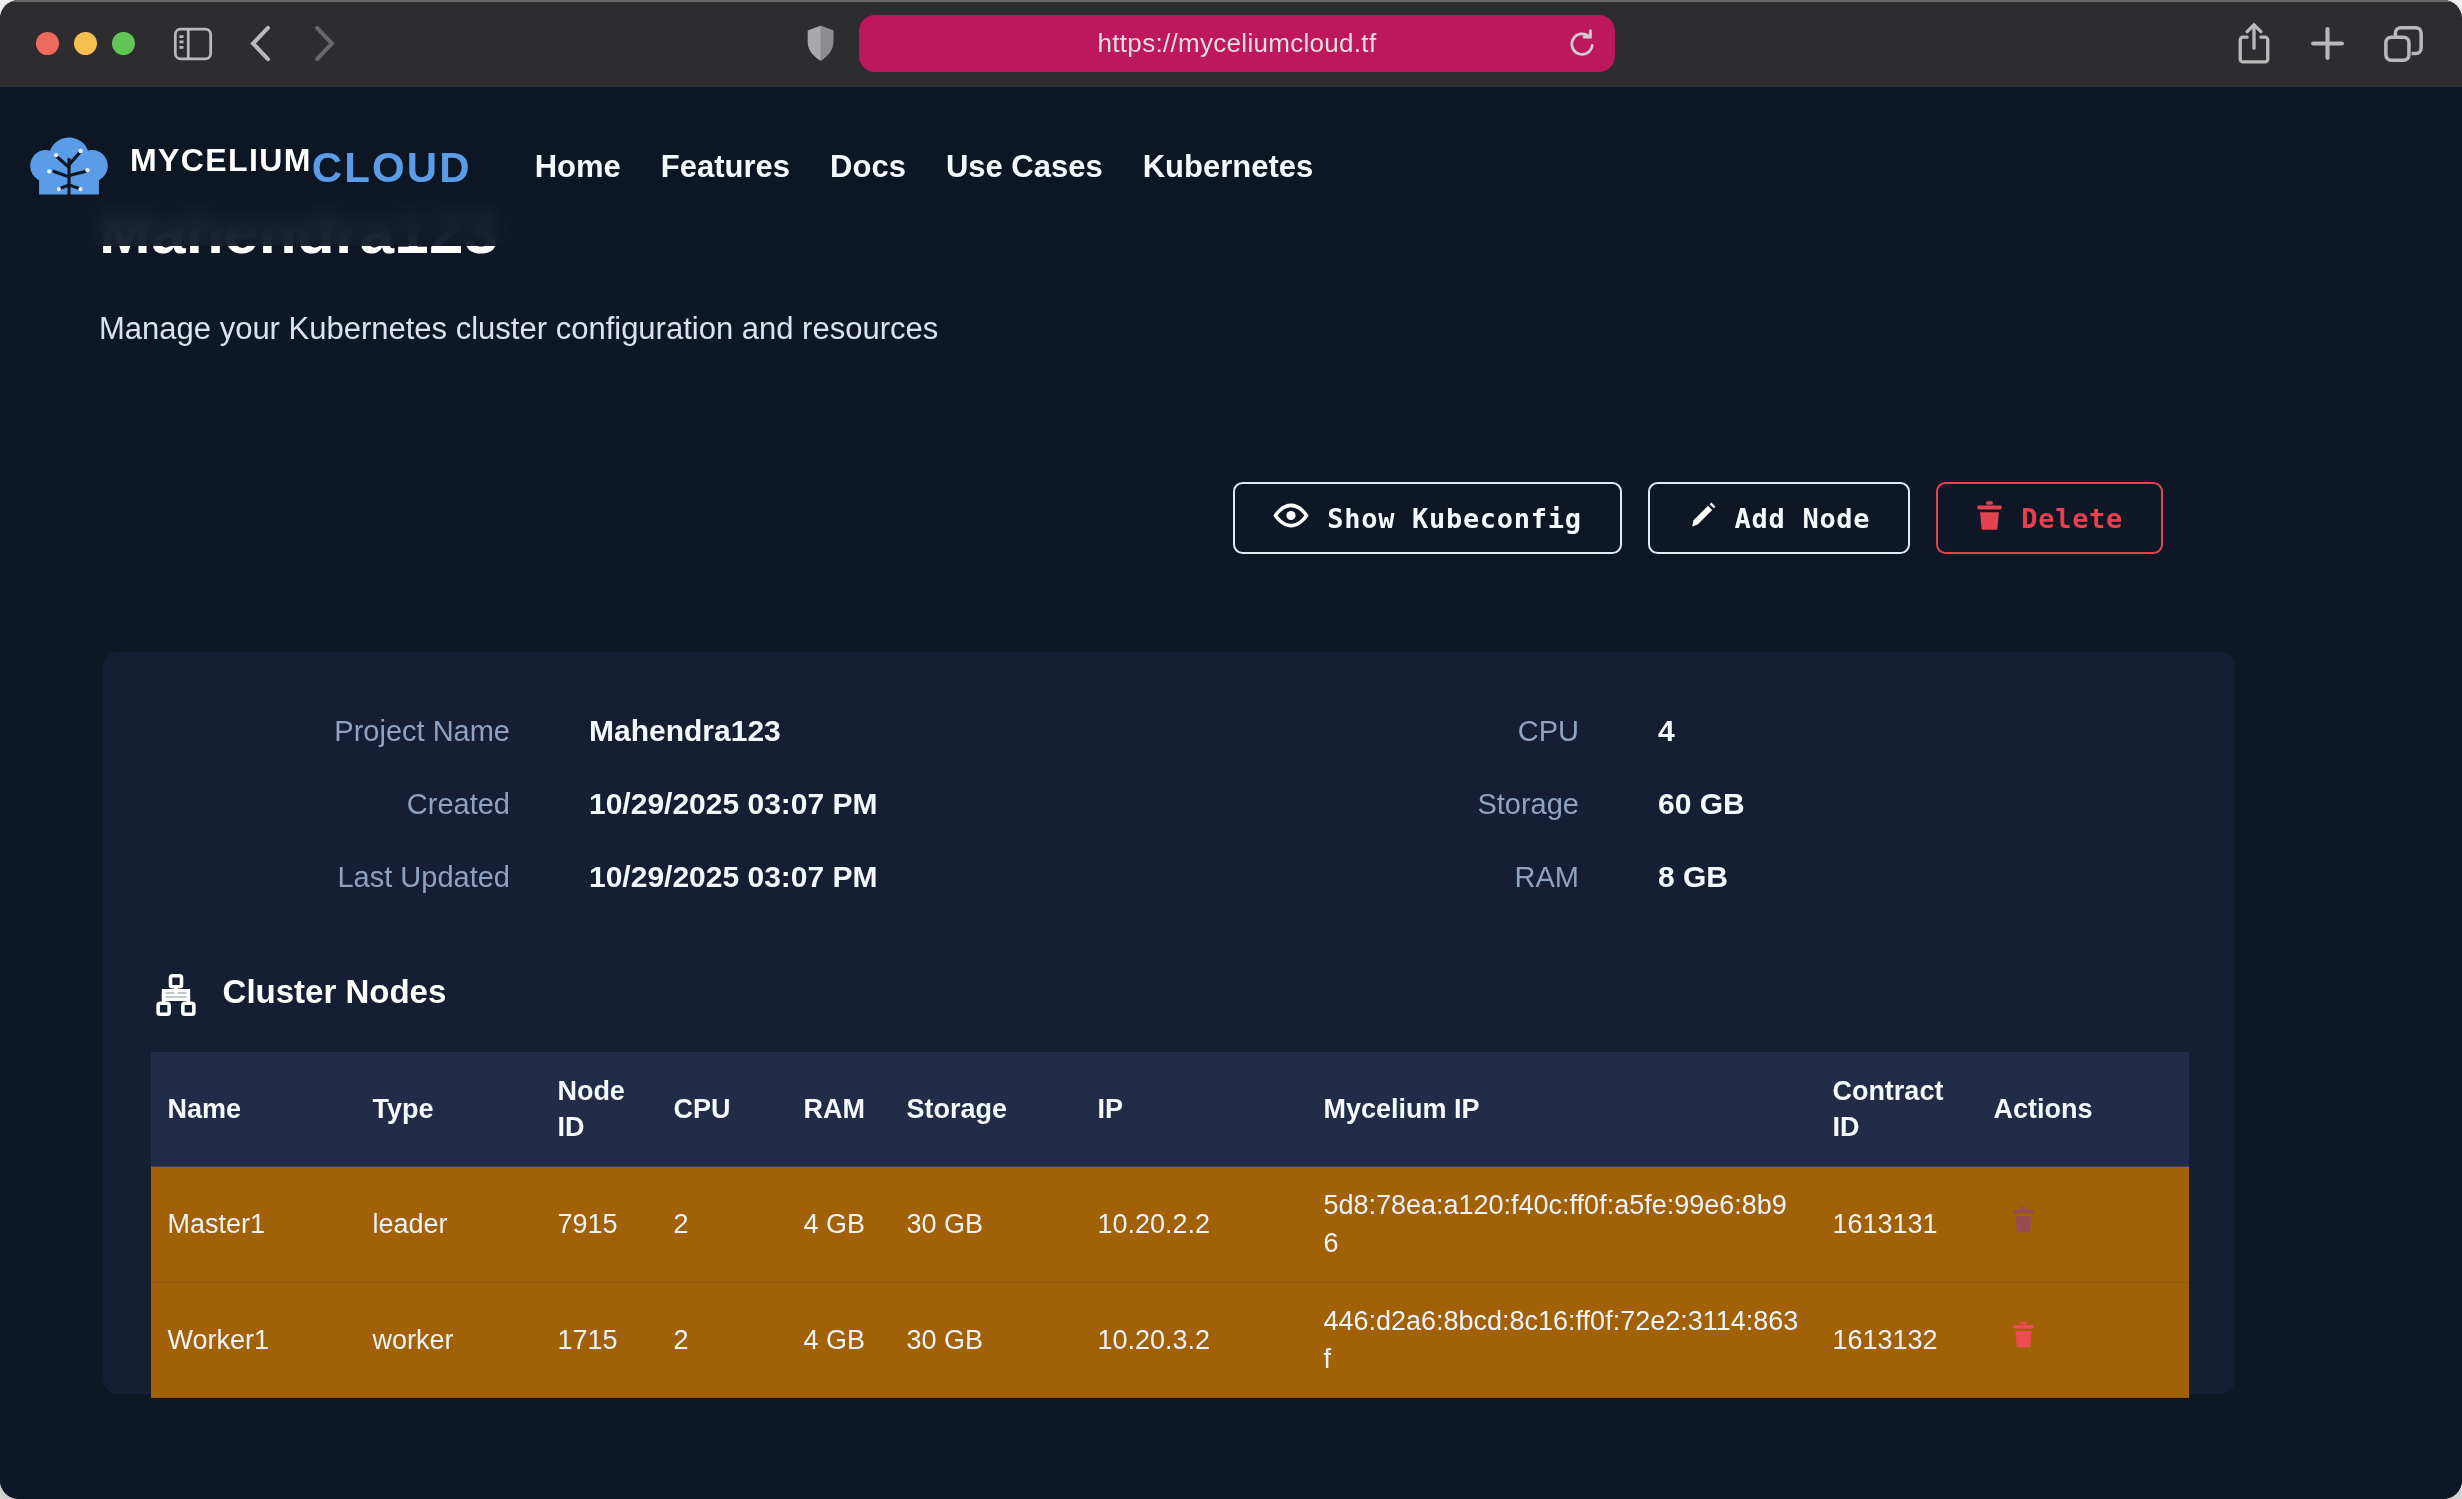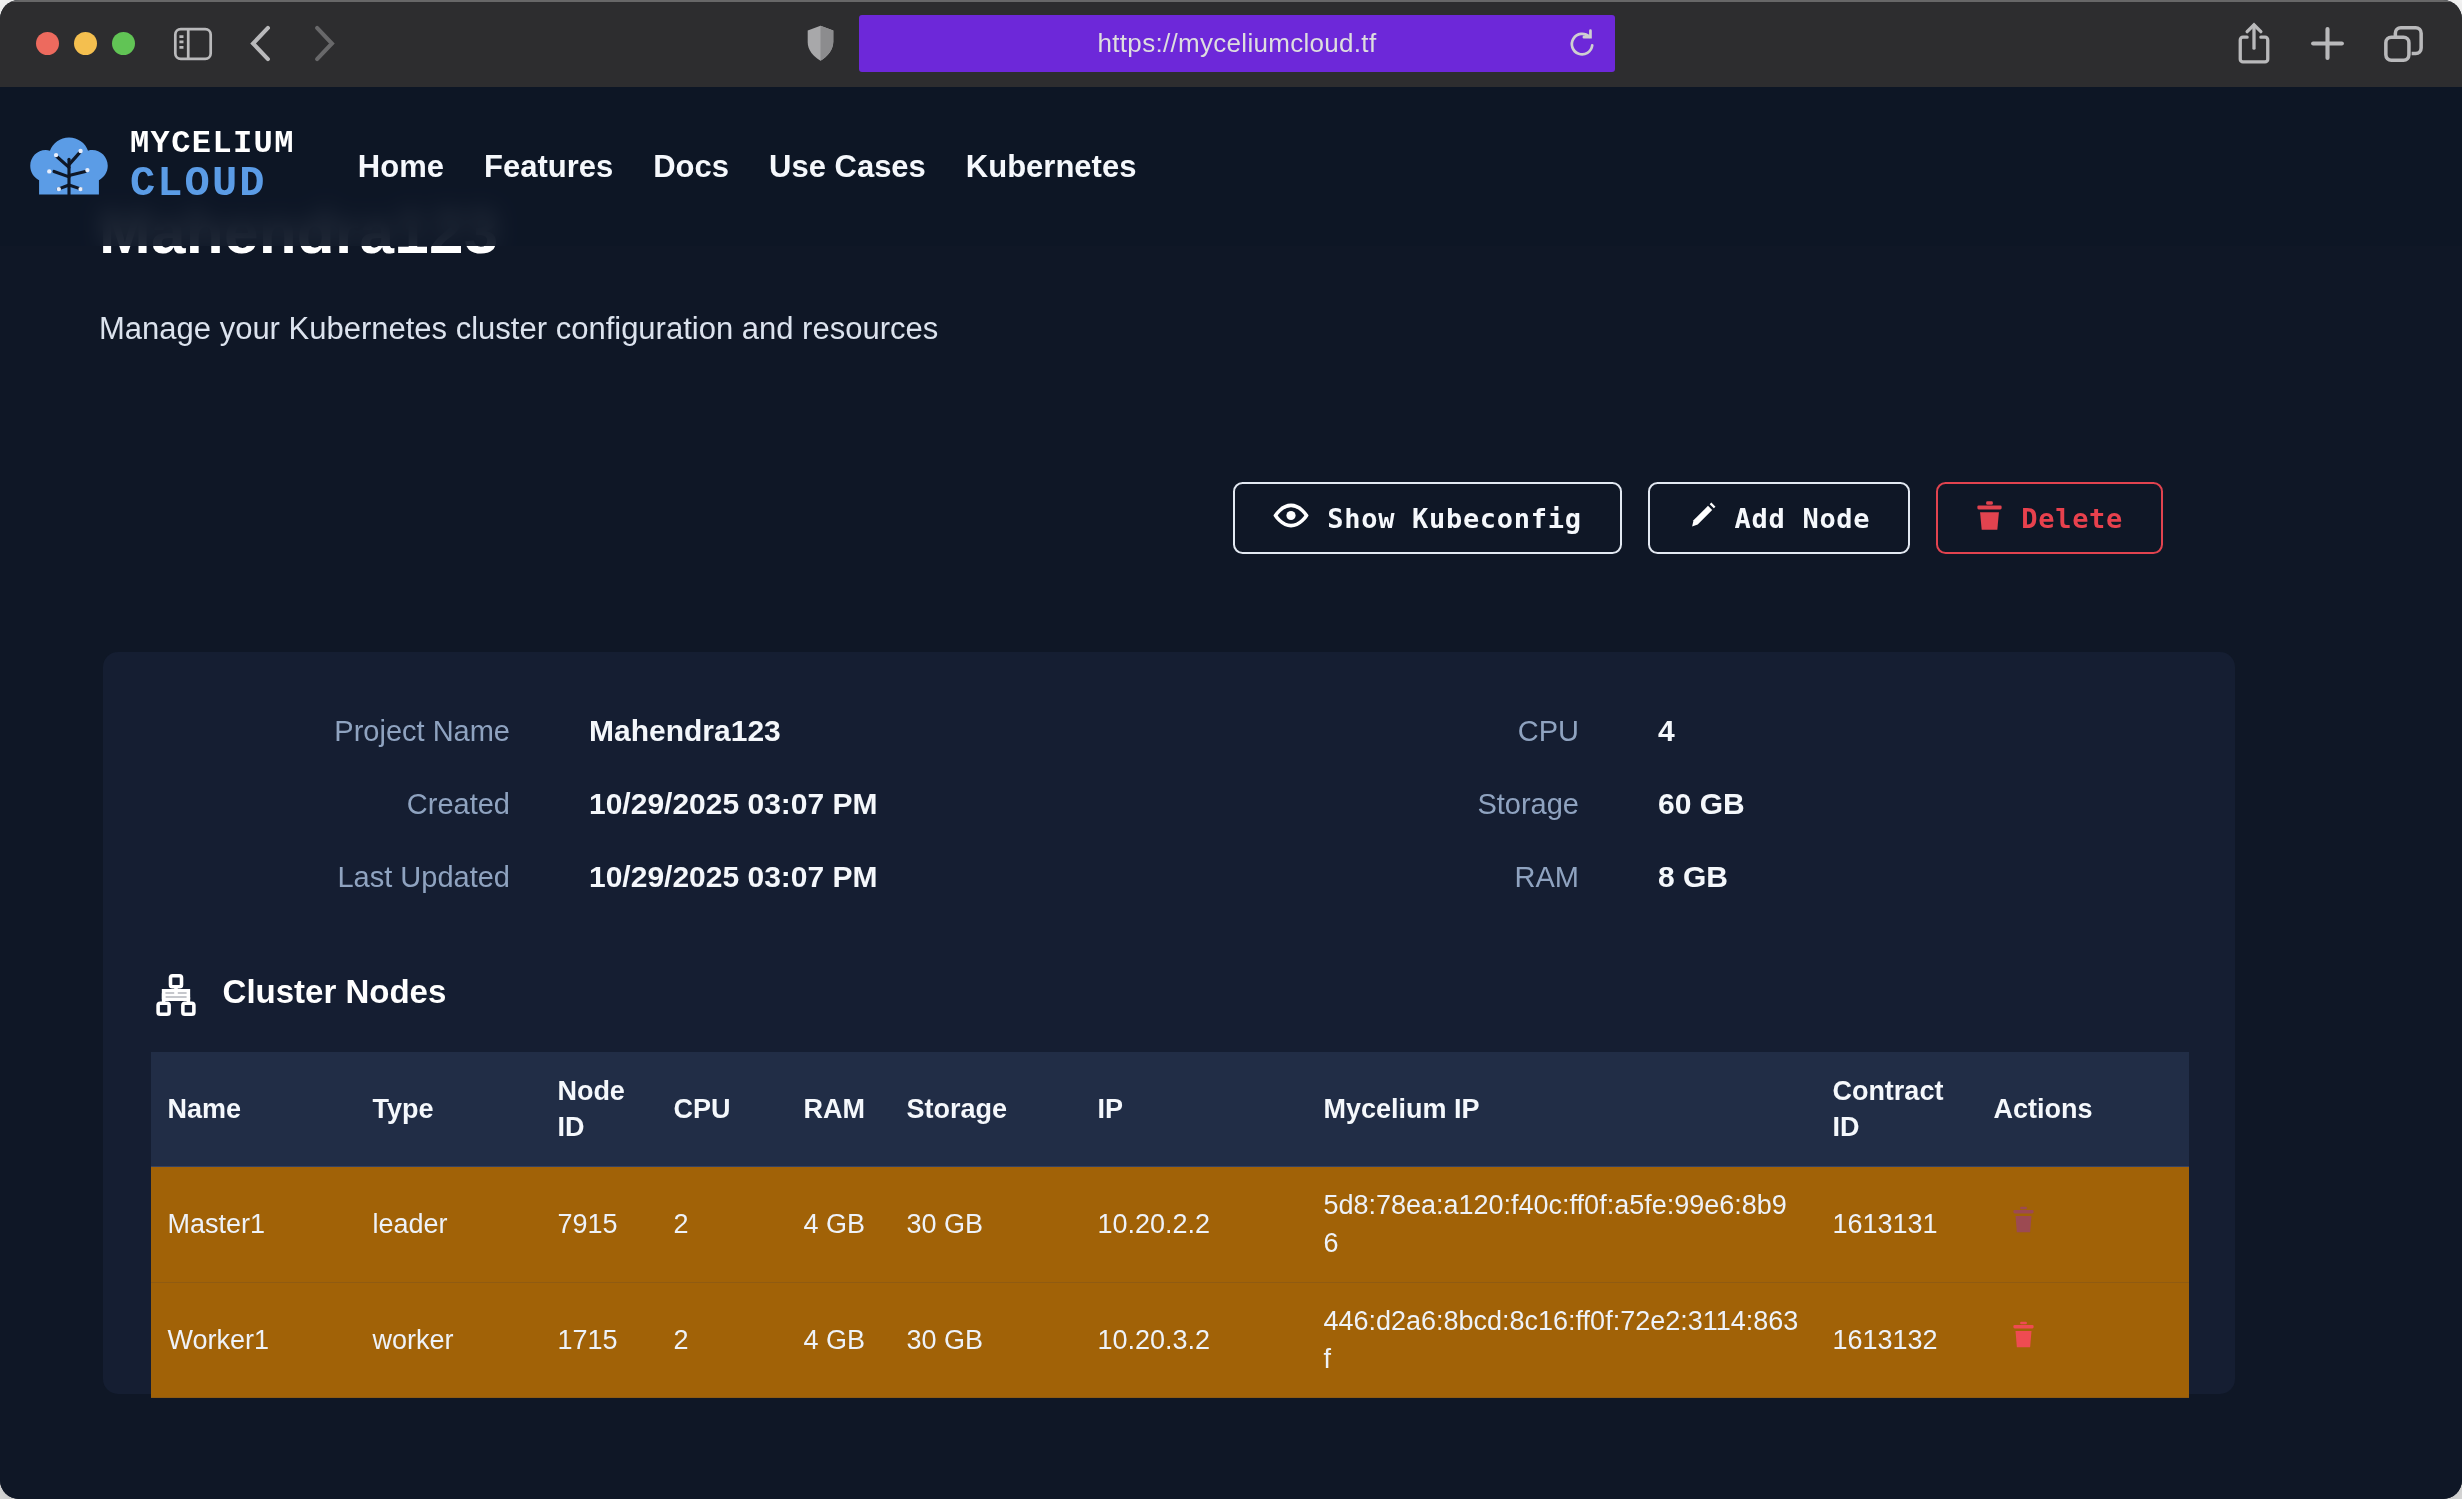--- a/index.html
+++ b/index.html
@@ -13,33 +13,33 @@
   .light{width:23px;height:23px;border-radius:50%;}
   .light.red{background:#ed6a5e;}
   .light.yellow{background:#f4bf4f;}
   .light.green{background:#61c455;}
   .chrome-ic{display:inline-flex;align-items:center;justify-content:center;color:#b9b9bb;}
   .chrome svg{display:block;}
   .sidebar-ic{margin-left:38px;}
   .nav-arrow{margin-left:36px;}
   .nav-arrow.dim{color:#68686a;margin-left:41px;}
   .url-group{position:absolute;left:805px;top:0;height:87px;display:flex;align-items:center;gap:23px;}
-  .urlbar{width:756px;height:57px;background:#6d28d9;border-radius:3px;display:flex;align-items:center;
+  .urlbar{width:756px;height:57px;background:#be185d;border-radius:16px;display:flex;align-items:center;
           position:relative;color:#dededf;}
   .url-text{flex:1;text-align:center;font-size:26px;letter-spacing:0.3px;}
   .reload{position:absolute;right:18px;top:50%;transform:translateY(-50%);color:#cfcfd1;}
   .chrome-right{position:absolute;right:38px;top:0;height:87px;display:flex;align-items:center;gap:37px;color:#b9b9bb;}
   
   .site{position:absolute;top:87px;left:0;right:0;bottom:0;background:#0f1726;overflow:hidden;}
   .hero-title{position:absolute;left:99px;top:109px;margin:0;font-size:62px;font-weight:700;color:#ffffff;
               letter-spacing:0.3px;}
   .navbar{position:absolute;top:0;left:0;right:0;height:159px;display:flex;align-items:center;
           background:rgba(13,22,38,.90);backdrop-filter:blur(11px);-webkit-backdrop-filter:blur(11px);}
   .brand{display:flex;align-items:center;gap:18px;margin-left:26px;}
-  .brand-text{display:flex;flex-direction:column;line-height:1;font-family:Liberation Mono, monospace;}
+  .brand-text{display:flex;flex-direction:row;line-height:1;}
   .brand-top{font-size:32px;font-weight:800;color:#ffffff;letter-spacing:1.4px;}
   .brand-bottom{font-size:42px;font-weight:800;color:#5b9ce6;letter-spacing:2.1px;margin-top:2.7px;}
   .nav-links{display:flex;gap:40px;margin-left:63px;}
   .nav-link{font-size:31px;font-weight:600;color:#f5f8fc;cursor:pointer;white-space:nowrap;}
   .nav-right{margin-left:auto;margin-right:171px;display:flex;align-items:center;gap:79px;}
   .bell-wrap{position:relative;width:55px;height:63px;}
   .bell-wrap svg{position:absolute;left:0;bottom:0;}
   .badge{position:absolute;left:22px;top:-19px;min-width:51px;height:51px;border-radius:50%;
          background:#e8414d;color:#ffffff;font-size:26px;font-weight:700;display:flex;
          align-items:center;justify-content:center;}

